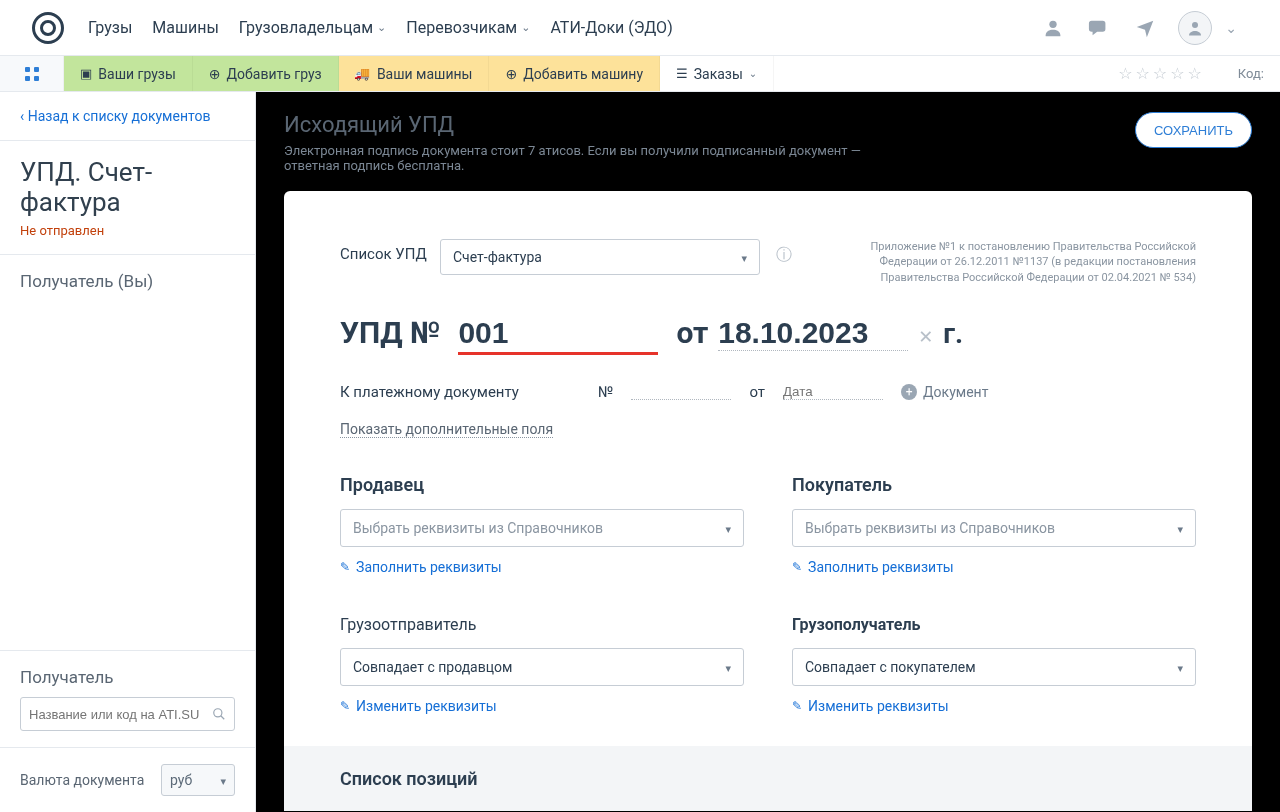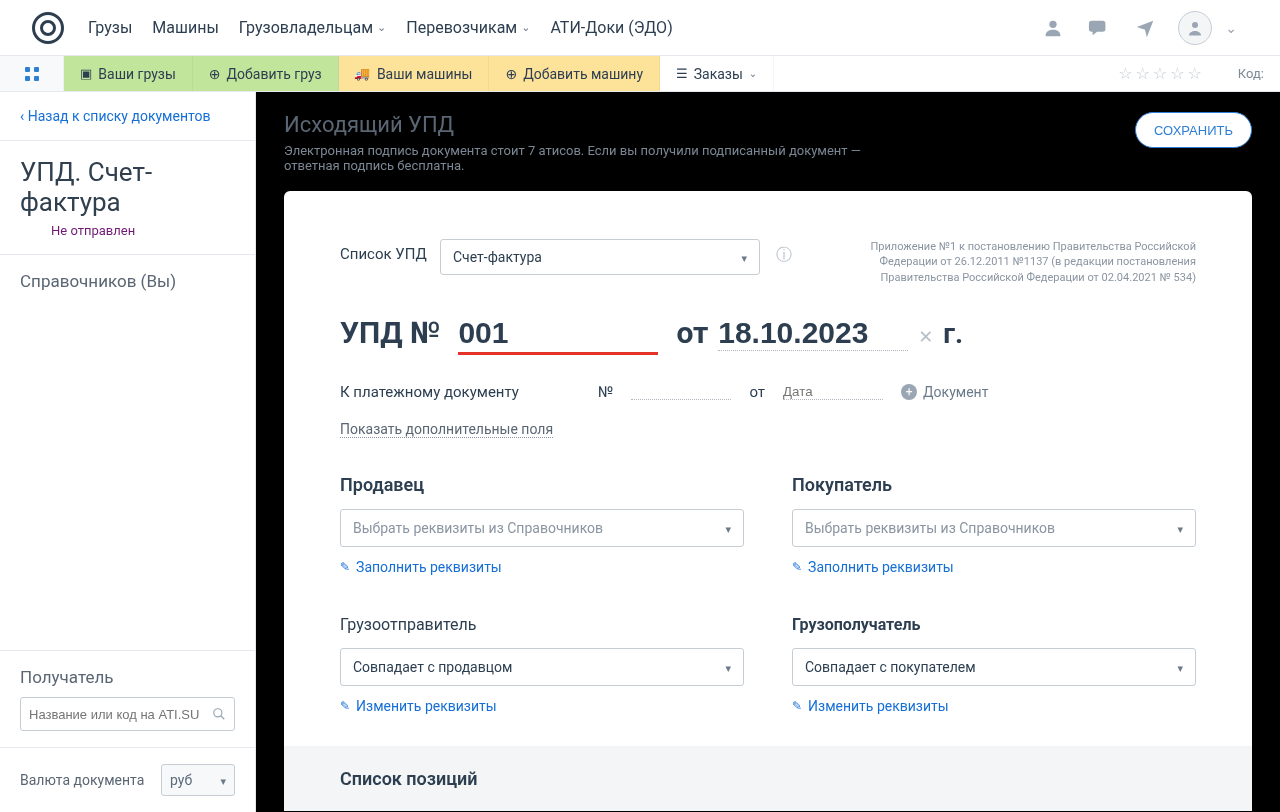--- a/index.html
+++ b/index.html
@@ -83,21 +83,21 @@
 
 
 .layout { display:flex; height: calc(812px - 56px - 36px); }
 .sidebar { width:256px; border-right:1px solid #e5e9ee; display:flex; flex-direction:column; }
 .content { flex:1; background:#000000; overflow-y:auto; }
 
 
 .side-section { padding:16px 20px; border-bottom:1px solid #e5e9ee; }
 .back-link { color:#166fd6; font-size:14px; cursor:pointer; }
 .doc-title { font-size:26px; color:#31404e; margin-bottom:6px;}
-.doc-status { font-size:13px; color:#701a75;margin-left:31px;}
+.doc-status { font-size:13px; color:#c2410c;}
 .side-heading { font-size:17px; color:#5a6673; margin-bottom:10px;}
 .search-box {
   display:flex; align-items:center;
   border:1px solid #c6cdd5; border-radius:3px;
   height:34px; padding:0 8px; width:100%;
 }
 .search-box input {
   flex:1; border:0; outline:0; font-size:13px; color:#5d6b79;
 }
 .search-box .mag { color:#9aa6b3; font-size:14px;}
@@ -295,21 +295,21 @@
 
   <div class="sidebar">
     <div class="side-section">
       <span class="back-link">‹ <span>Назад к списку документов</span></span>
     </div>
     <div class="side-section">
       <div class="doc-title">УПД. Счет-фактура</div>
       <div class="doc-status">Не отправлен</div>
     </div>
     <div class="side-section" style="flex:1; border-bottom:1px solid #e5e9ee;">
-      <div class="side-heading">Справочников (Вы)</div>
+      <div class="side-heading">Получатель (Вы)</div>
     </div>
     <div class="side-section">
       <div class="side-heading">Получатель</div>
       <div class="search-box">
         <input placeholder="Название или код на ATI.SU" style="">
         <span class="mag">
           <svg width="14" height="14" viewBox="0 0 24 24" fill="none" stroke="currentColor" stroke-width="2">
               <circle cx="10" cy="10" r="7"></circle>
               <line x1="21" y1="21" x2="15" y2="15"></line>
             </svg>

